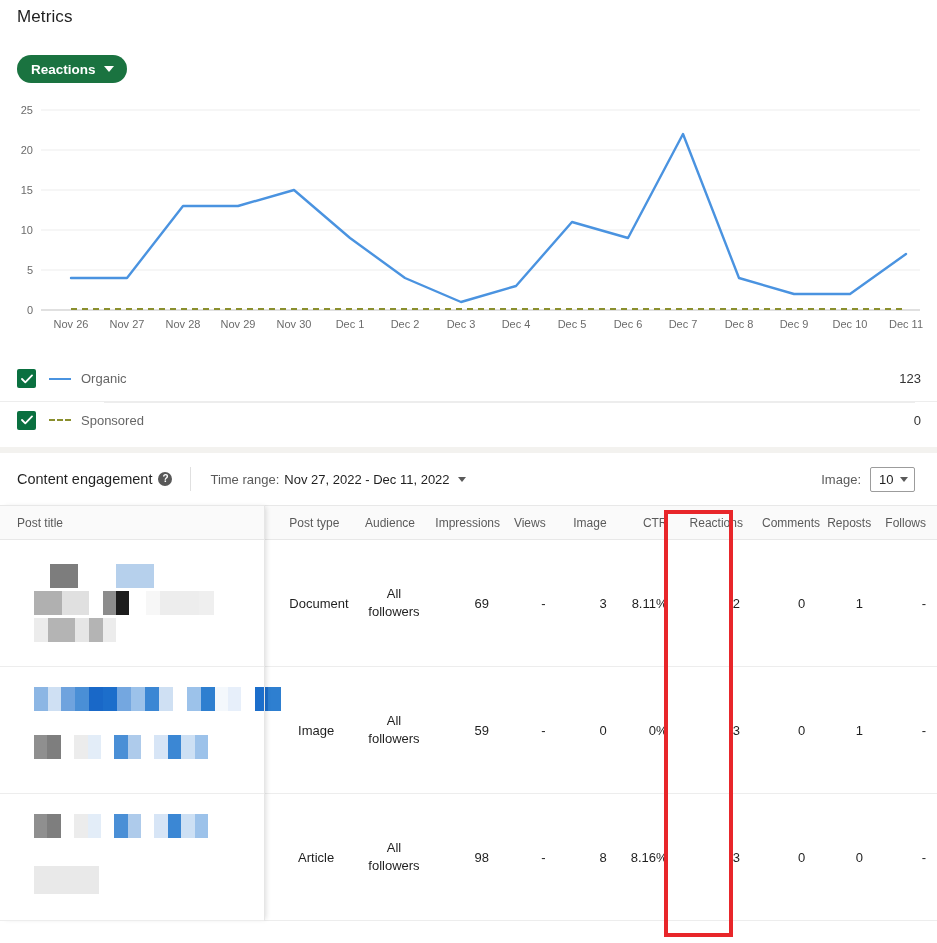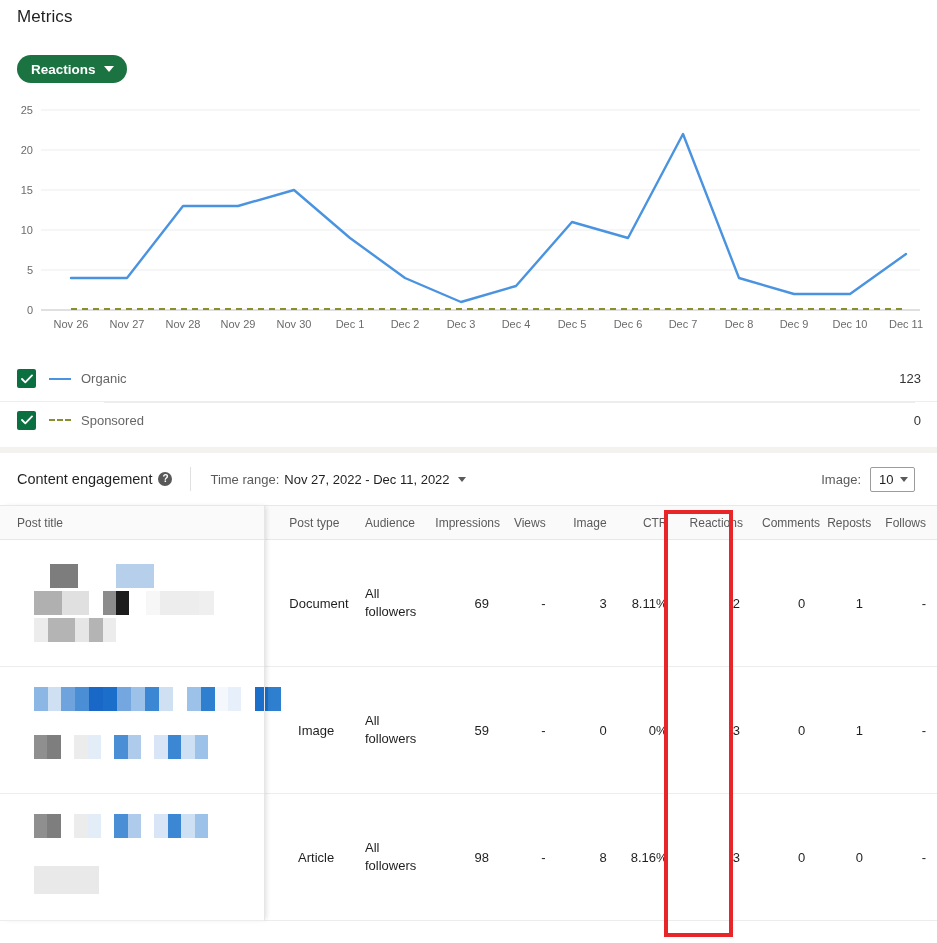--- a/index.html
+++ b/index.html
@@ -99,21 +99,21 @@
   .tbl thead th.ptype { text-align:left; padding-left:11px; }
   .tbl thead th.aud { text-align:right; padding-right:12px; }
   .tbl tbody td {
     height:127px; font-size:13px; color:#1f1f1f;
     text-align:right; padding:0 11px; vertical-align:middle;
     border-bottom:1px solid #ededed;
   }
   .tbl tbody td.first { text-align:left; padding-left:17px; vertical-align:top; padding-top:14px; }
   .tbl tbody td.ptype { text-align:center; padding-left:11px; }
   .tbl tbody td.aud { text-align:right; padding-right:12px; line-height:1.35; }
-  .aud-inner { display:inline-block; text-align:left; width:58px; }
+  .aud-inner { display:inline-block; text-align:center; width:58px; }
 
   
   .title-col-shadow {
     position:absolute; left:0; top:0; width:265px; bottom:0;
     box-shadow:3px 0 5px -2px rgba(0,0,0,.14);
     border-right:1px solid #e6e6e6;
     pointer-events:none;
   }
 
   

